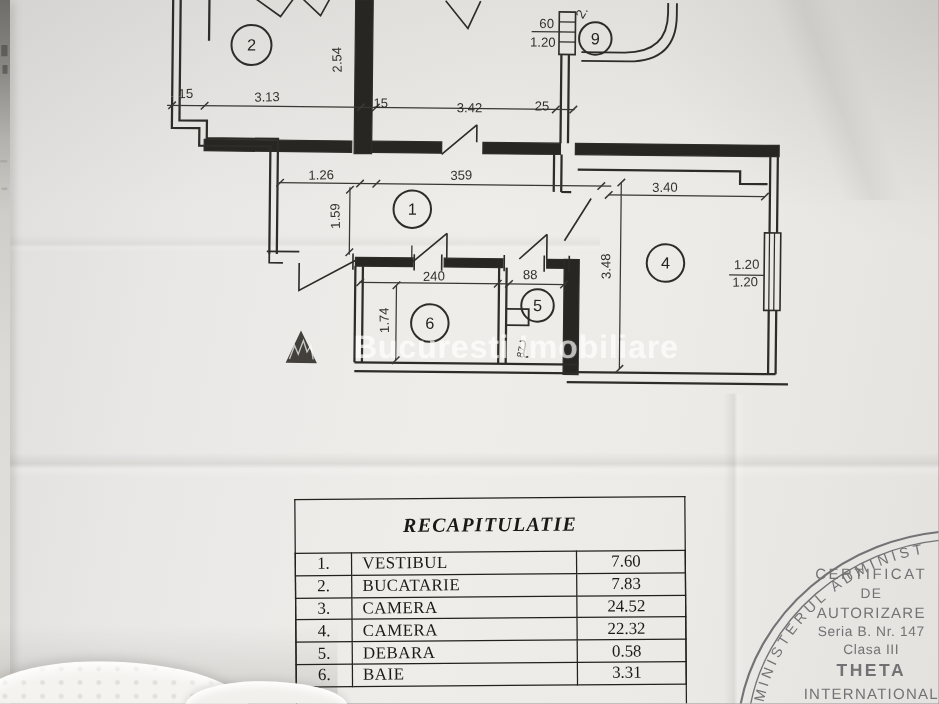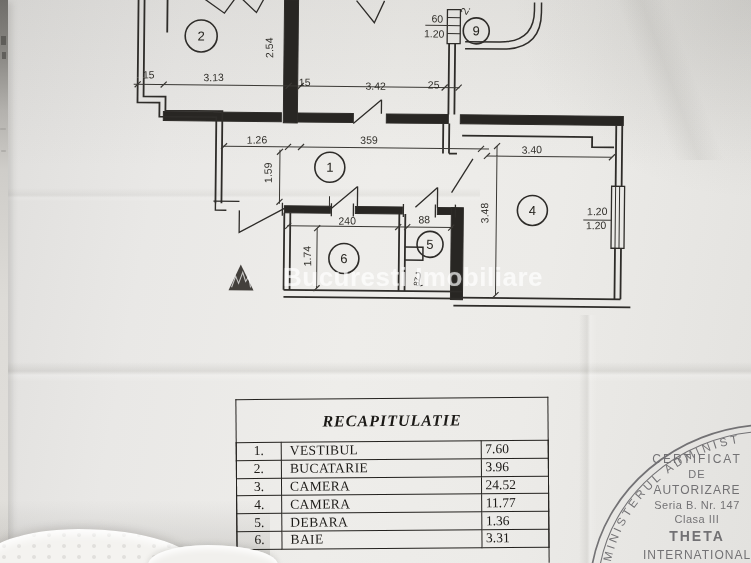--- a/index.html
+++ b/index.html
@@ -53,21 +53,21 @@
   
   .recap{position:absolute;left:236px;top:398px;width:313px;height:166px;
      border:1.6px solid #23211e;border-bottom:none;transform:rotate(-.45deg);color:#1d1b18;}
   .recap-title{font-family:"Liberation Serif",serif;font-style:italic;font-weight:bold;
      font-size:16px;letter-spacing:1px;text-align:center;padding:13px 0 11px;color:#1b1916;}
   .recap table{width:100.5%;margin-left:-1px;border-collapse:collapse;
      font-family:"Liberation Serif",serif;font-size:13.5px;}
   .recap td{border:1.4px solid #23211e;height:17.8px;padding:0 4px;white-space:nowrap;}
   .recap td.no{width:45px;text-align:center;}
   .recap td.name{padding-left:8px;letter-spacing:.4px;}
-  .recap td.area{width:67px;text-align:left;padding-right:11px;}
+  .recap td.area{width:87px;text-align:center;padding-right:11px;}
 </style>
 </head>
 <body>
 
 <div id="page">
 
   <div class="shade-top"></div>
   <div class="shade-tr"></div>
   <div class="crease-h"></div>
   <div class="crease-h2"></div>
@@ -211,36 +211,36 @@
     <table>
       <tbody>
           <tr>
             <td class="no">1.</td>
             <td class="name">VESTIBUL</td>
             <td class="area">7.60</td>
           </tr>
           <tr>
             <td class="no">2.</td>
             <td class="name">BUCATARIE</td>
-            <td class="area">3.96</td>
+            <td class="area">7.83</td>
           </tr>
           <tr>
             <td class="no">3.</td>
             <td class="name">CAMERA</td>
             <td class="area">24.52</td>
           </tr>
           <tr>
             <td class="no">4.</td>
             <td class="name">CAMERA</td>
-            <td class="area">11.77</td>
+            <td class="area">22.32</td>
           </tr>
           <tr>
             <td class="no">5.</td>
             <td class="name">DEBARA</td>
-            <td class="area">1.36</td>
+            <td class="area">0.58</td>
           </tr>
           <tr>
             <td class="no">6.</td>
             <td class="name">BAIE</td>
             <td class="area">3.31</td>
           </tr>
         </tbody>
     </table>
   </div>
 

